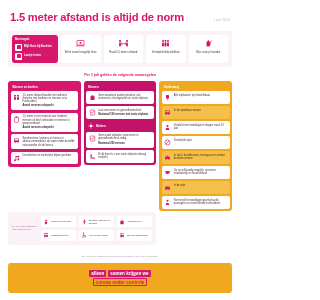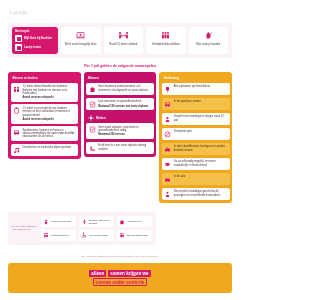--- a/index.html
+++ b/index.html
@@ -120,20 +120,21 @@
   .slog { display: flex; gap: 2px; align-items: center; }
   .w-pink { background: #d6176b; color: #fff; font-size: 4.6px; font-weight: bold; padding: 1px 2px; border-radius: 1px; }
   .w-out { border: .6px solid #d6176b; color: #d6176b; font-size: 4.6px; font-weight: bold; padding: .6px 2px; border-radius: 1px; }
 </style>
 </head>
 <body>
 
 <div class="page">
 
   <div class="header">
+    <div class="title">1.5 meter afstand is altijd de norm</div>
     <div class="date">1 juli 2020</div>
   </div>
 
   <div class="toppanel">
     <div class="basis">
       <div class="basis-h">Basisregels</div>
       <div class="basis-row">
         <span class="basis-ic"></span>
         <span class="basis-t">Blijf thuis bij klachten</span>
       </div>

